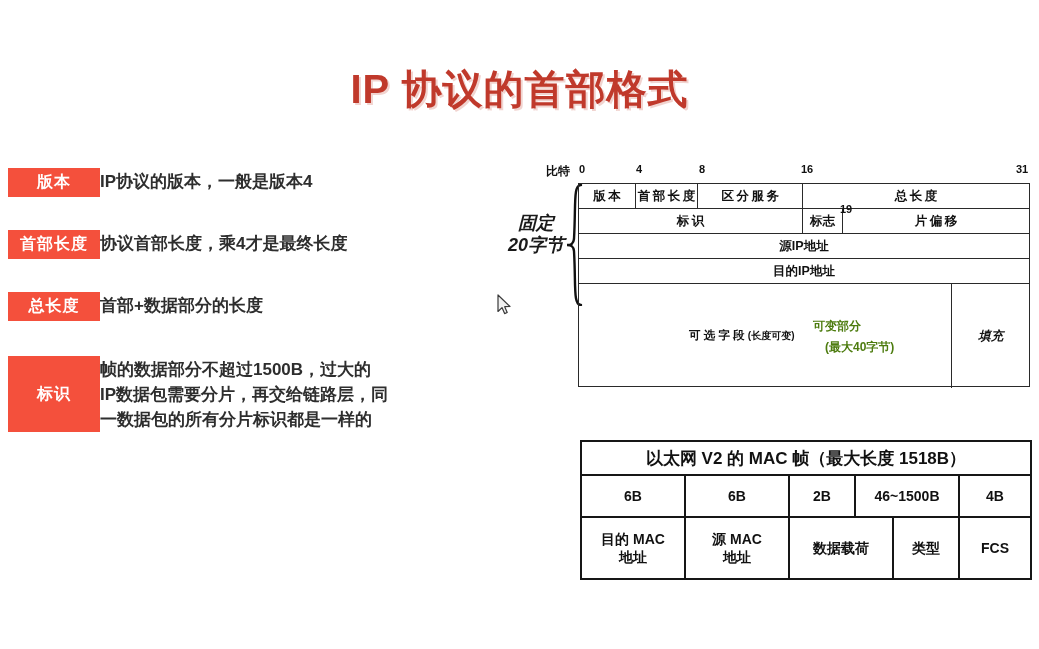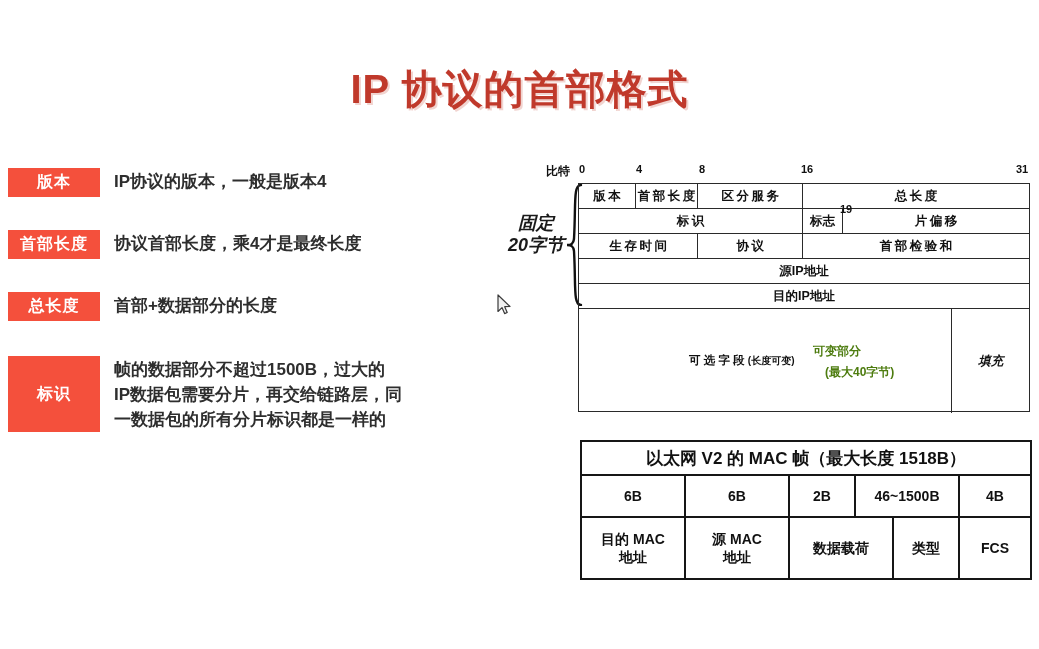--- a/index.html
+++ b/index.html
@@ -54,21 +54,20 @@
     font-size: 16px;
     font-weight: bold;
     text-align: center;
     display: flex;
     align-items: center;
     justify-content: center;
     flex: 0 0 auto;
     letter-spacing: 1px;
   }
   .expl-text {
-    margin-left: 14px;
     color: #2E2E2E;
     font-size: 17px;
     font-weight: bold;
     line-height: 25px;
     white-space: pre-line;
     padding-top: 1px;
   }
 
   #expl-row-0 { top: 8px; }
   #expl-row-0 .expl-badge { height: 29px; }
@@ -310,25 +309,20 @@
     <div class="ip-cell" style="width:105px;">区分服务</div>
     <div class="ip-cell" style="width:227px;">总长度</div>
   </div>
 
   <div class="ip-row">
     <div class="ip-cell" style="width:225px;">标识</div>
     <div class="ip-cell tight" style="width:40px;">标志</div>
     <div class="ip-cell" style="width:187px;">片偏移</div>
   </div>
 
-  <div class="ip-row">
-    <div class="ip-cell" style="width:120px;">生存时间</div>
-    <div class="ip-cell" style="width:105px;">协议</div>
-    <div class="ip-cell" style="width:227px;">首部检验和</div>
-  </div>
 
   <div class="ip-row">
     <div class="ip-cell tight" style="width:452px;">源IP地址</div>
   </div>
 
   <div class="ip-row">
     <div class="ip-cell tight" style="width:452px;">目的IP地址</div>
   </div>
 
   <div class="ip-row" id="ip-row-options">

